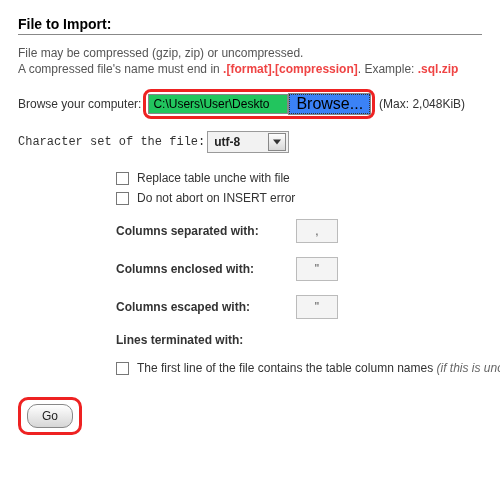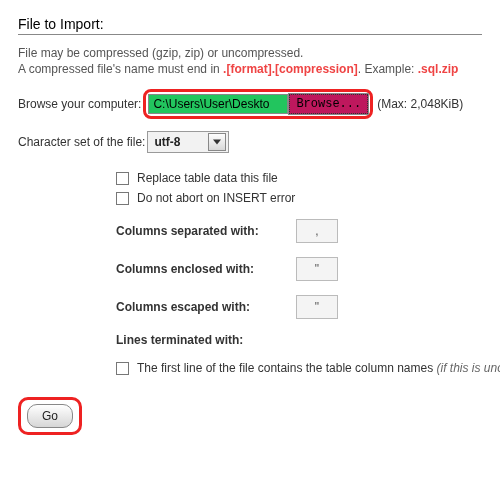--- a/index.html
+++ b/index.html
@@ -6,21 +6,21 @@
   body {
     margin: 0;
     padding: 16px 18px;
     font-family: Arial, Helvetica, sans-serif;
     font-size: 12px;
     color: #333;
     background: #fff;
     width: 500px;
   }
   .heading {
-    font-weight: normal;
+    font-weight: bold;
     font-size: 14px;
     color: #000;
   }
   hr.rule {
     border: none;
     border-top: 1px solid #888;
     margin: 2px 0 10px 0;
   }
   .info-line1, .info-line2 {
     color: #555;
@@ -47,33 +47,33 @@
   .file-path {
     width: 140px;
     font-family: Arial, sans-serif;
     font-size: 12px;
     border: 1px solid #888;
     padding: 1px 4px;
     background: #22c55e;
     height: 20px;
   }
   .browse-btn {
-    font-family: Liberation Mono, monospace;
-    font-size: 12px;
+    font-family: Liberation Sans, sans-serif;
+    font-size: 16px;
     border: 1px dotted #333;
     outline: 1px solid #888;
-    background: #be185d;
+    background: #3b82f6;
     padding: 0 6px;
     height: 20px;
     margin-left: 1px;
     cursor: pointer;
   }
   .max-label { color: #333; margin-left: 2px; }
   .charset-row { margin-bottom: 18px; }
-  .charset-label { color: #333; }
+  .charset-label { color: #333; font-family: Liberation Mono, monospace; }
   .select-wrap {
     display: inline-flex;
     align-items: center;
     border: 1px solid #9a9a9a;
     background: #f2f2f2;
     height: 22px;
     padding: 0 2px 0 6px;
     gap: 28px;
   }
   .select-val { font-size: 12px; color: #222; font-weight: bold; }
@@ -170,21 +170,21 @@
       <svg viewBox="0 0 10 6">
           <path d="M0 0 L5 6 L10 0 Z" fill="#333"></path>
         </svg>
     </span>
   </span>
 </div>
 
 <div class="indent-block">
   <div class="chk-row">
     <span class="chk"></span>
-    <span>Replace table data this file</span>
+    <span>Replace table unche with file</span>
   </div>
   <div class="chk-row">
     <span class="chk"></span>
     <span>Do not abort on INSERT error</span>
   </div>
 
   <div class="opt-row">
     <span class="opt-label">Columns separated with:</span>
     <input class="small-input" value="," style="">
   </div>

